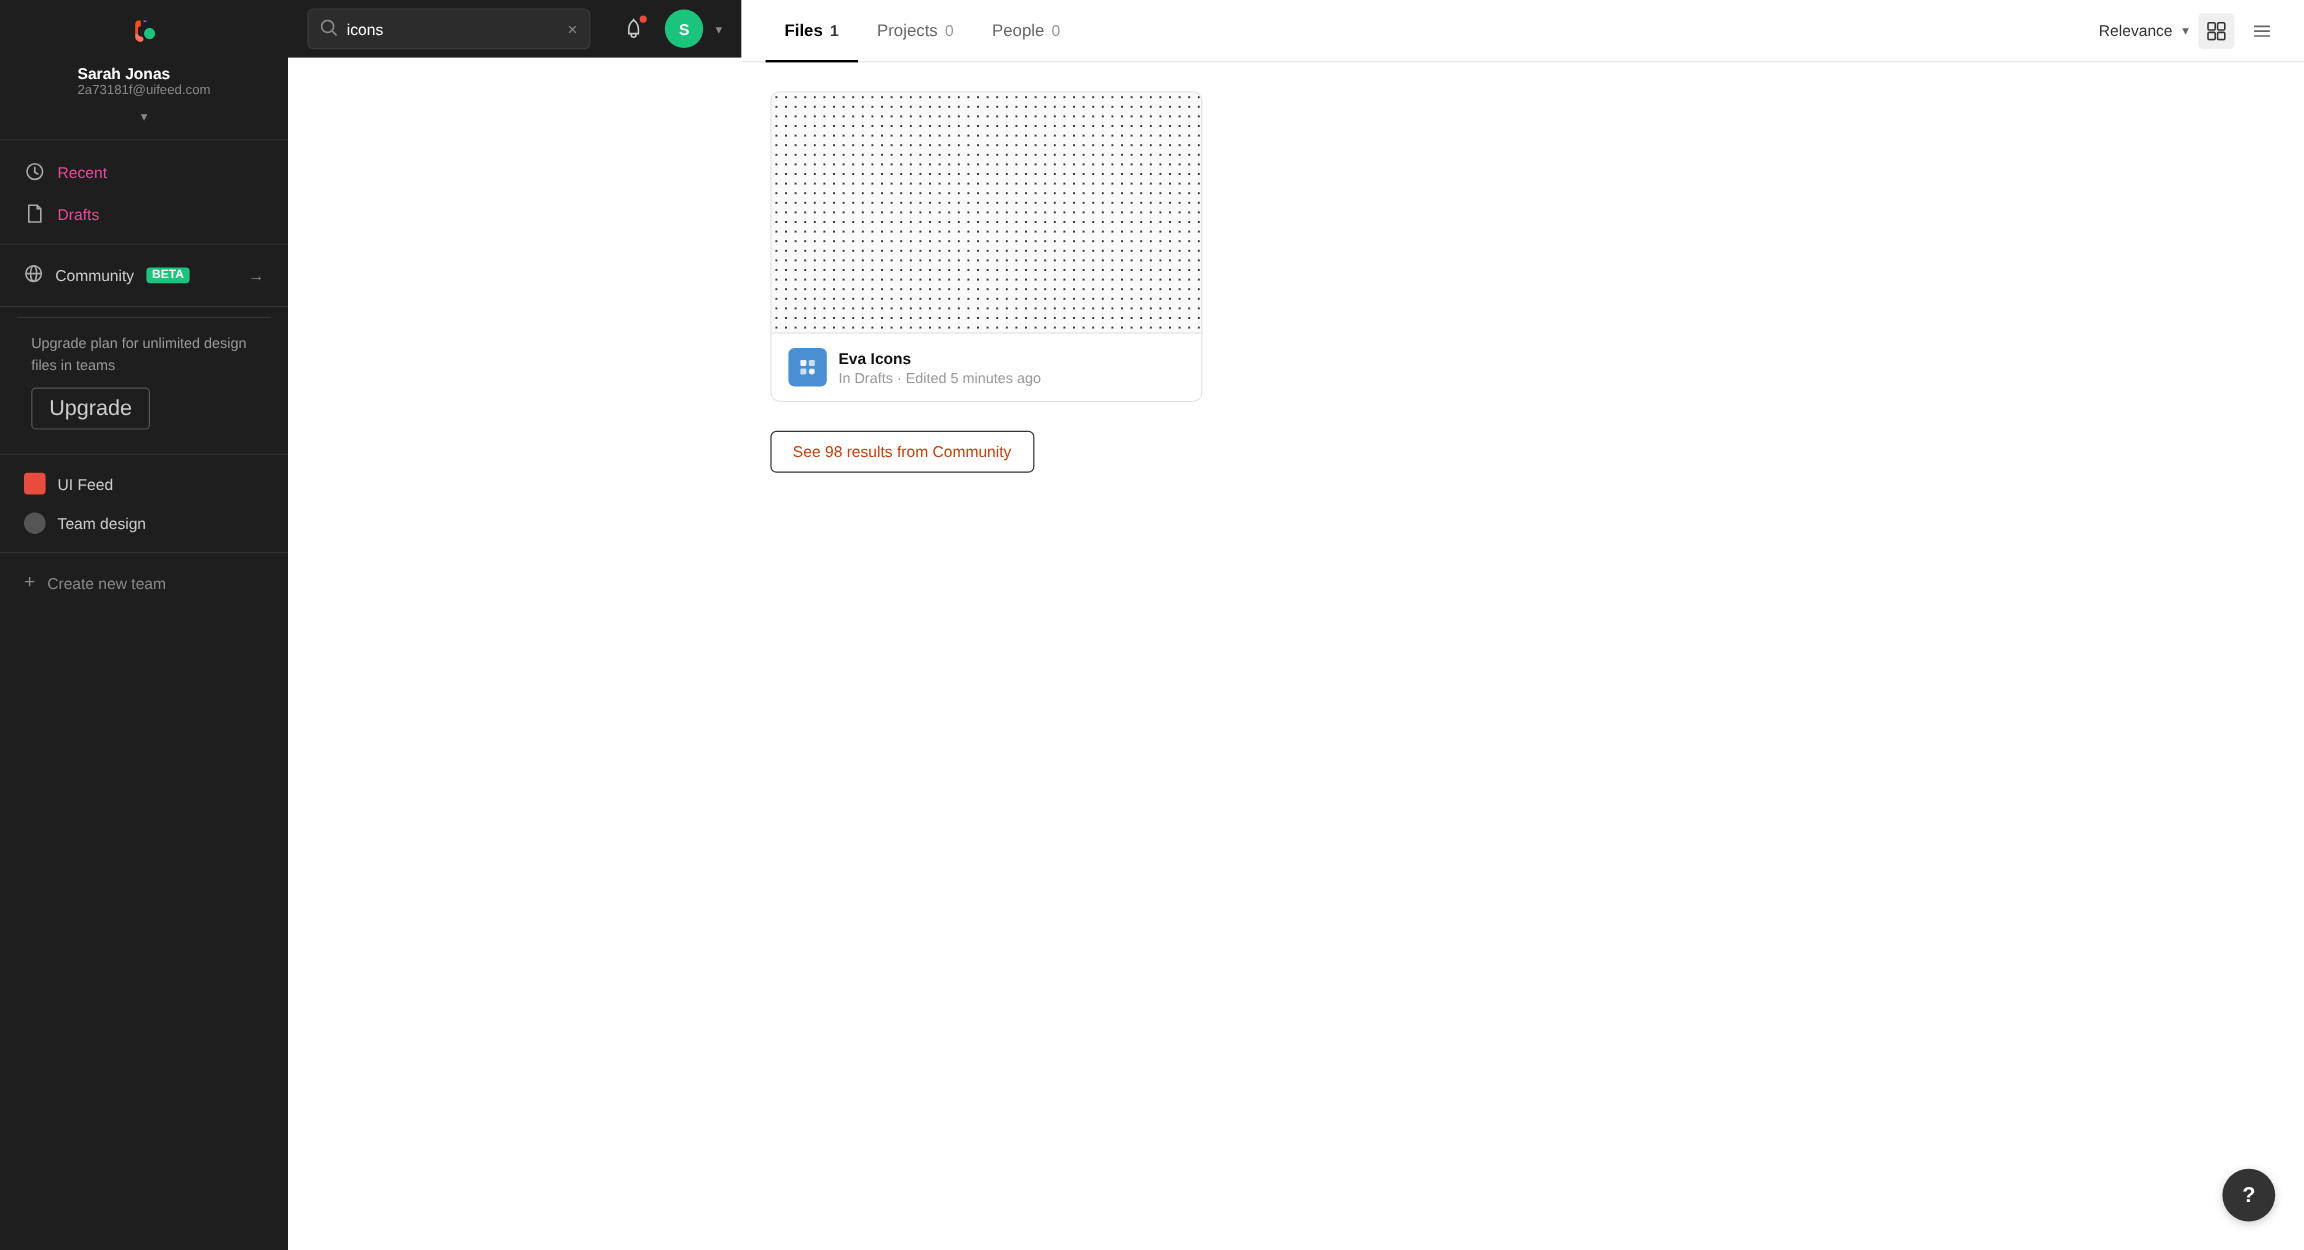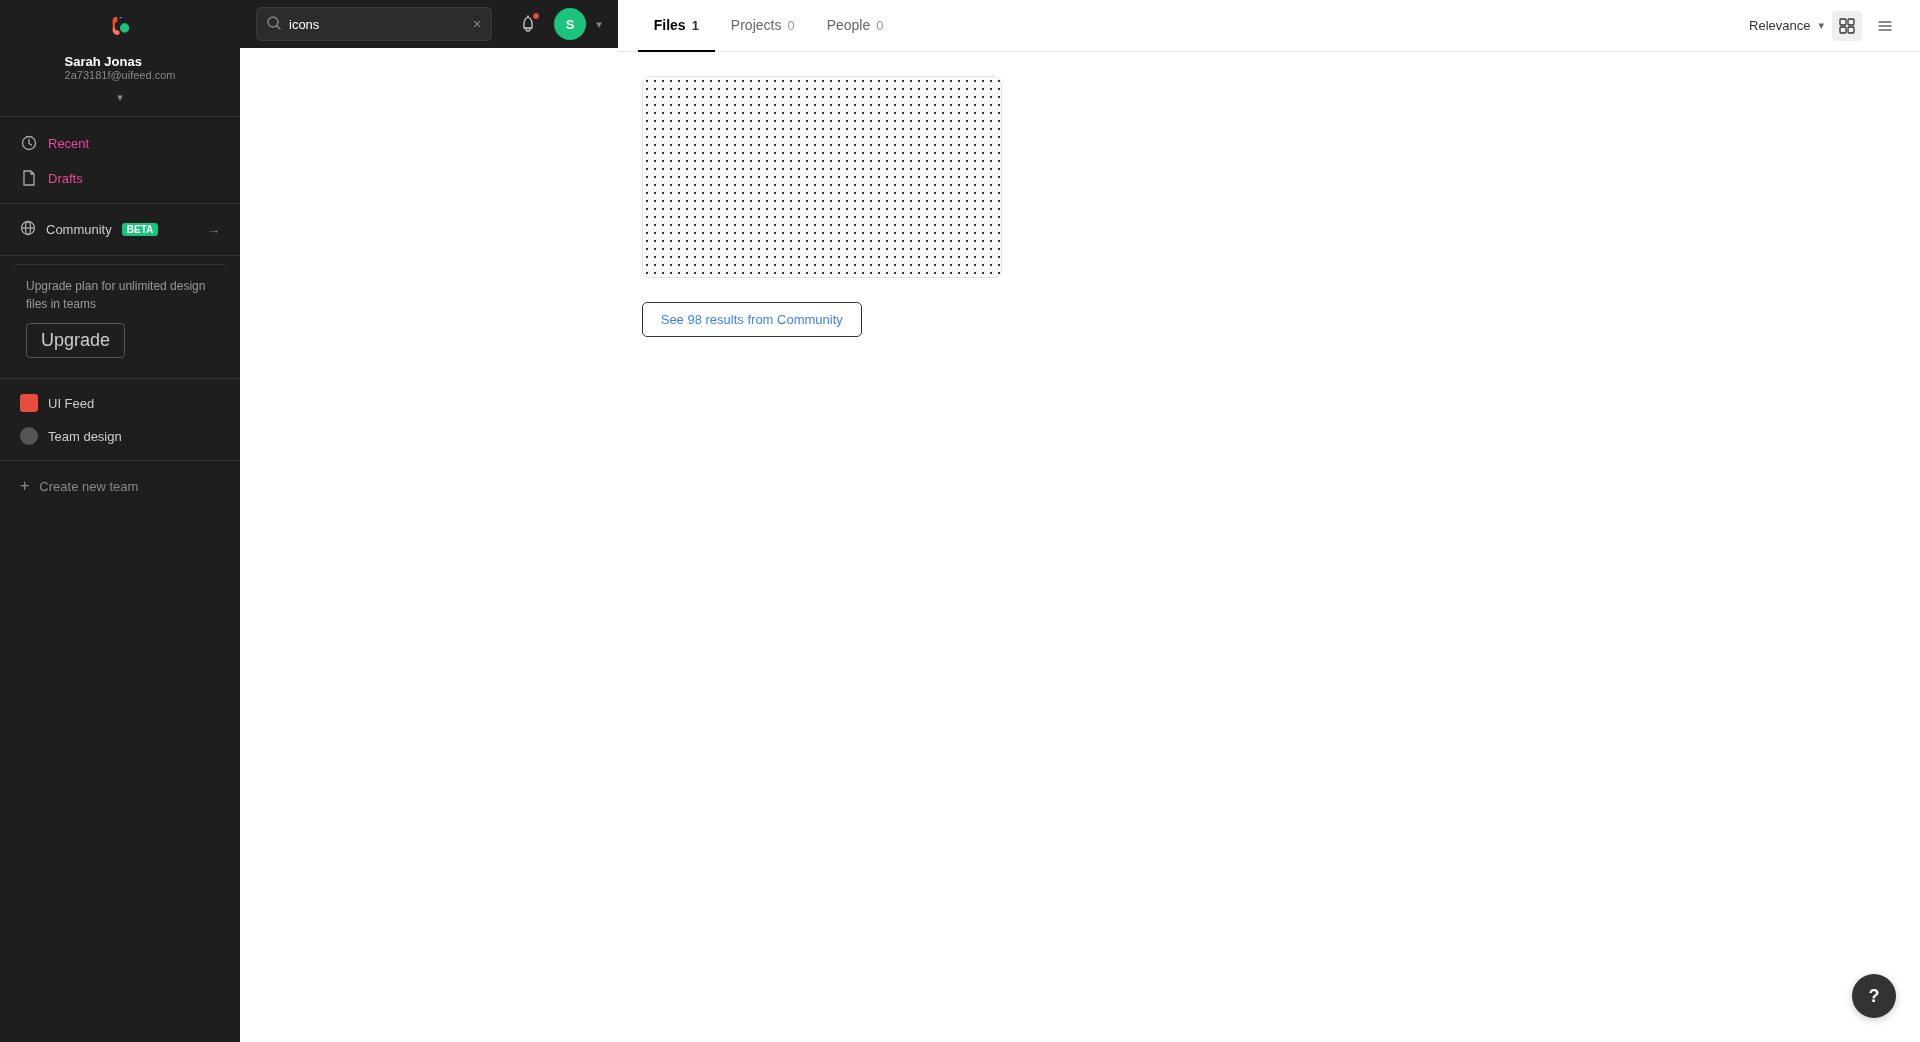--- a/index.html
+++ b/index.html
@@ -247,21 +247,21 @@
 
     
     .community-results-btn {
       display: inline-flex; align-items: center;
       margin-top: 24px;
       padding: 9px 18px;
       border: 1.5px solid #333;
       border-radius: 5px;
       background: #fff;
       font-size: 13px;
-      color: #3b82f6;
+      color: #c2410c;
       cursor: pointer;
       font-weight: 500;
     }
 
     
     .help-btn {
       position: fixed; bottom: 24px; right: 24px;
       width: 44px; height: 44px;
       border-radius: 50%;
       background: #333;
@@ -418,20 +418,34 @@
           </svg>
         </div>
       </div>
     </div>
 
     <div class="results-body">
       <div class="file-card">
         <div class="file-thumbnail">
           <div class="dots-pattern"></div>
         </div>
+        <div class="file-info">
+          <div class="file-type-icon">
+            <svg width="16" height="16" viewBox="0 0 16 16" fill="none">
+              <rect x="2" y="2" width="5" height="5" rx="1" fill="#fff" opacity="0.9"></rect>
+              <rect x="9" y="2" width="5" height="5" rx="1" fill="#fff" opacity="0.7"></rect>
+              <rect x="2" y="9" width="5" height="5" rx="1" fill="#fff" opacity="0.7"></rect>
+              <circle cx="11.5" cy="11.5" r="2.5" fill="#fff" opacity="0.9"></circle>
+            </svg>
+          </div>
+          <div class="file-details">
+            <div class="file-name">Eva Icons</div>
+            <div class="file-meta">In Drafts · Edited 5 minutes ago</div>
+          </div>
+        </div>
       </div>
 
       <button class="community-results-btn">See 98 results from Community</button>
     </div>
 
   </div>
 </div>
 
 <button class="help-btn">?</button>
 

